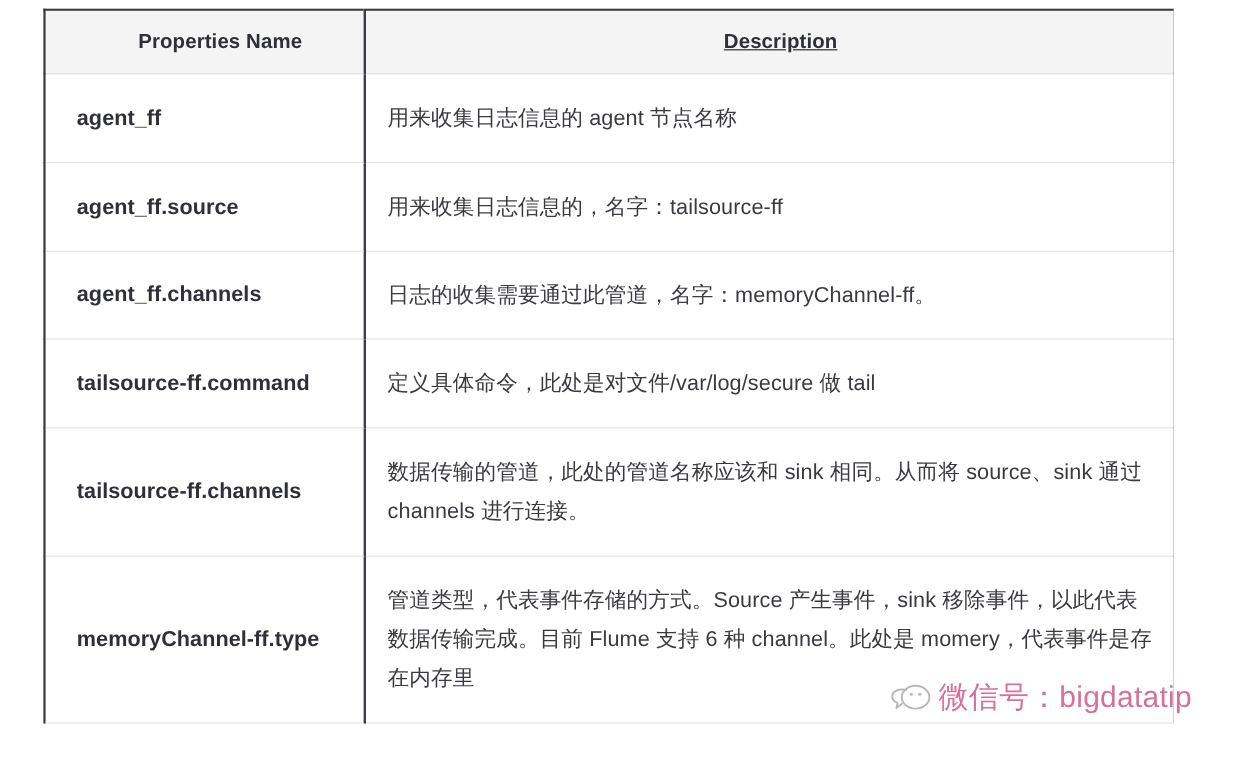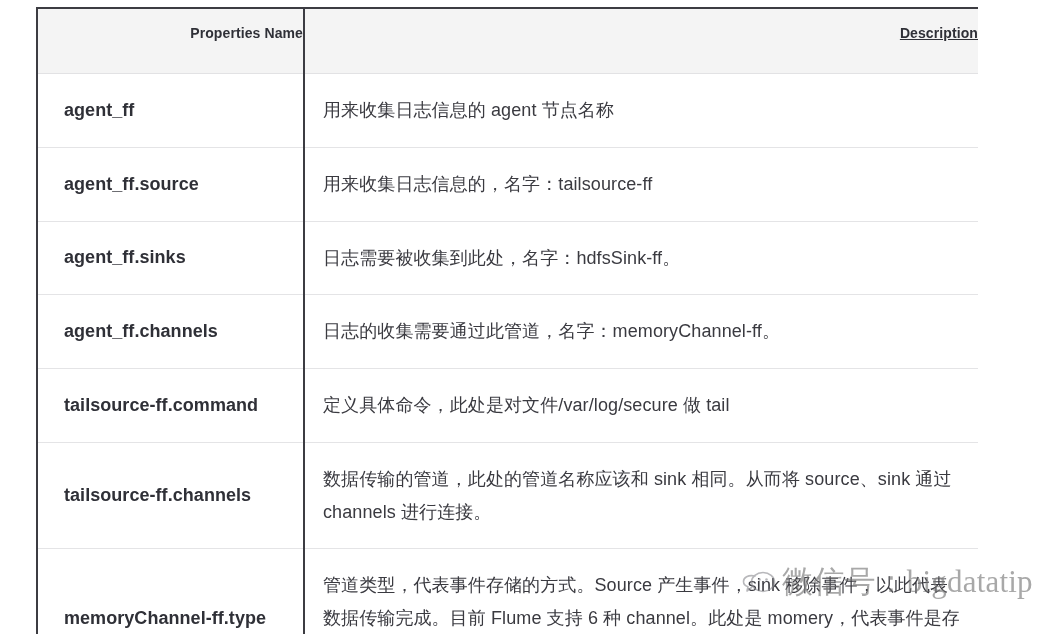--- a/index.html
+++ b/index.html
@@ -40,25 +40,25 @@
     border-left: 2px solid #3c3c42;
     border-right: 2px solid #3c3c42;
     border-top: 2px solid #3c3c42;
   }
 
   table.props col.c1 { width: 267px; }
   table.props col.c2 { width: 675px; }
 
   table.props thead th {
     background: #f4f4f4;
-    text-align: right;
-    font-size: 14px;
+    text-align: center;
+    font-size: 17px;
     font-weight: bold;
     color: #2f3037;
-    padding: 16px 0 32px 26px;
+    padding: 16px 0 16px 26px;
     border-bottom: 1px solid #e2e2e4;
     vertical-align: middle;
     letter-spacing: 0.1px;
   }
   table.props thead th.col-desc {
     border-left: 2px solid #3c3c42;
     padding-left: 18px;
     text-decoration: underline;
   }
 
@@ -103,23 +103,23 @@
     gap: 6px;
     transform: translateY(10px);
   }
   .watermark .wm-icon {
     flex: 0 0 auto;
     width: 34px;
     height: 30px;
     display: block;
   }
   .watermark .wm-text {
-    font-family: Liberation Serif, serif;
-    font-size: 31px;
-    color: #737373;
+    font-family: Liberation Sans, sans-serif;
+    font-size: 25px;
+    color: #be185d;
     white-space: nowrap;
     letter-spacing: 0.2px;
     line-height: 1;
   }
 </style>
 </head>
 <body>
 
 <div class="page">
 
@@ -136,24 +136,20 @@
         </tr>
       </thead>
       <tbody>
         <tr>
           <td class="prop-name">agent_ff</td>
           <td class="prop-desc">用来收集日志信息的 agent 节点名称</td>
         </tr>
         <tr>
           <td class="prop-name">agent_ff.source</td>
           <td class="prop-desc">用来收集日志信息的，名字：tailsource-ff</td>
-        </tr>
-        <tr>
-          <td class="prop-name">agent_ff.sinks</td>
-          <td class="prop-desc">日志需要被收集到此处，名字：hdfsSink-ff。</td>
         </tr>
         <tr>
           <td class="prop-name">agent_ff.channels</td>
           <td class="prop-desc">日志的收集需要通过此管道，名字：memoryChannel-ff。</td>
         </tr>
         <tr>
           <td class="prop-name">tailsource-ff.command</td>
           <td class="prop-desc">定义具体命令，此处是对文件/var/log/secure 做 tail</td>
         </tr>
         <tr>

